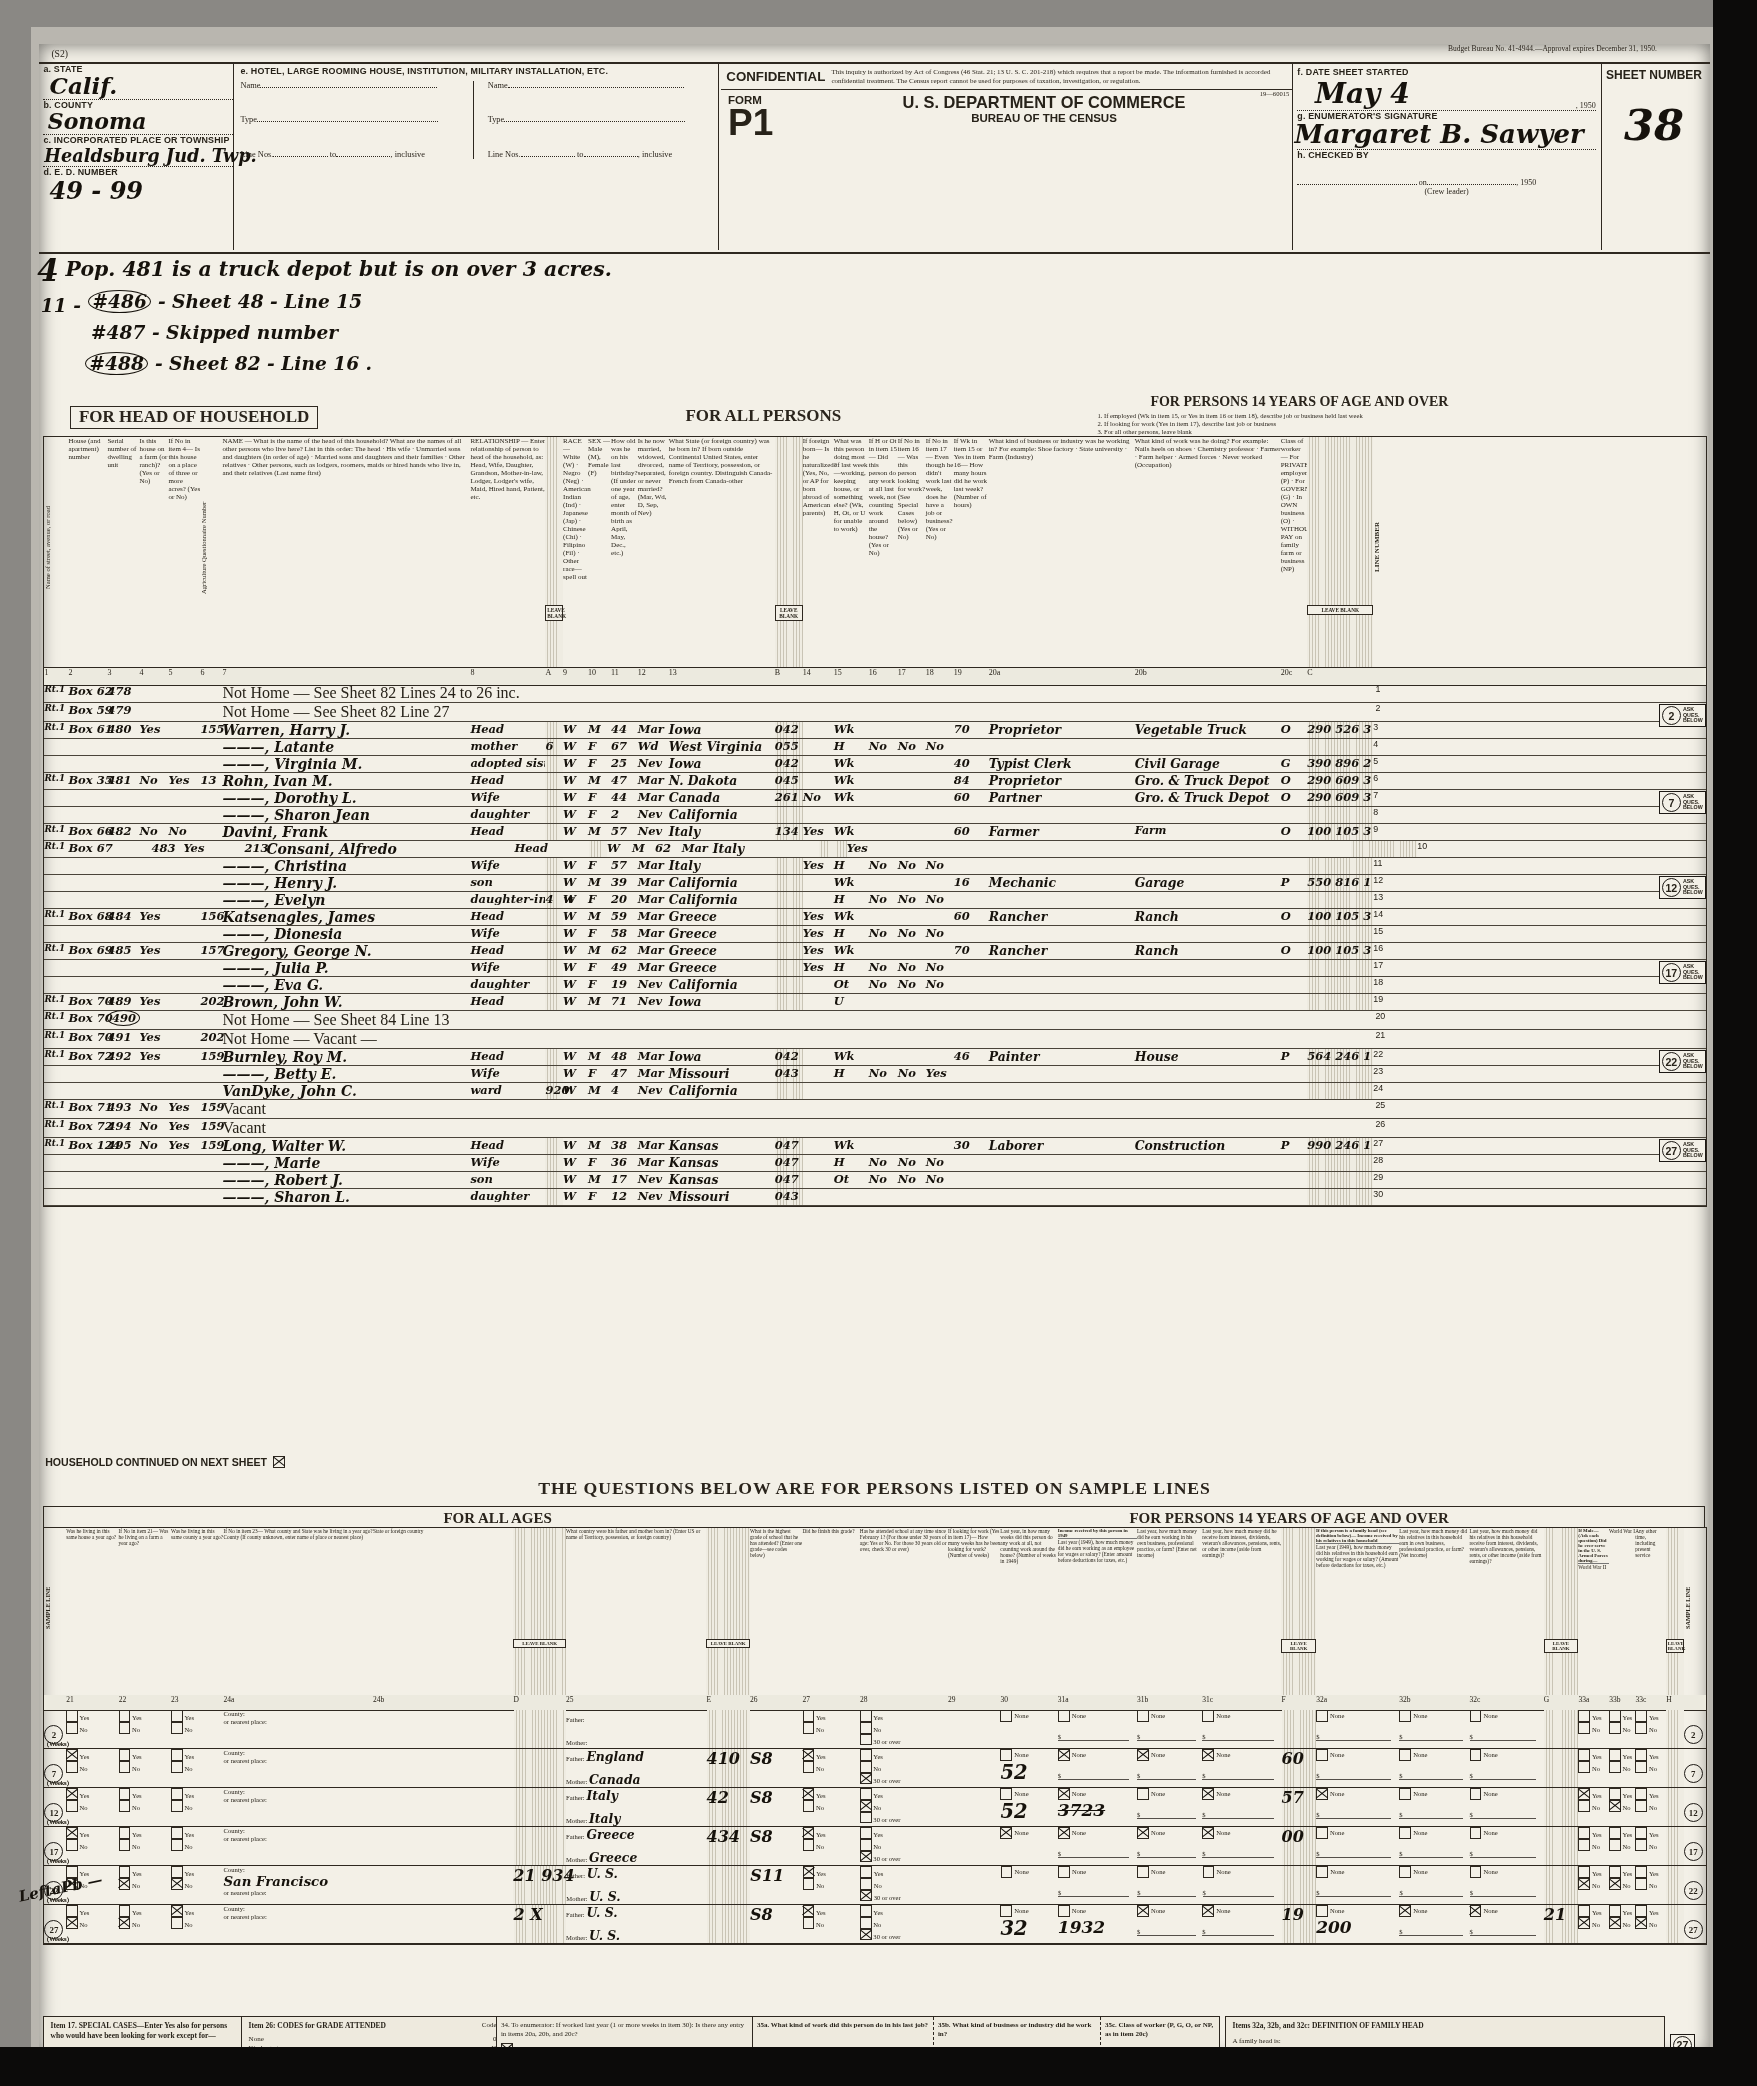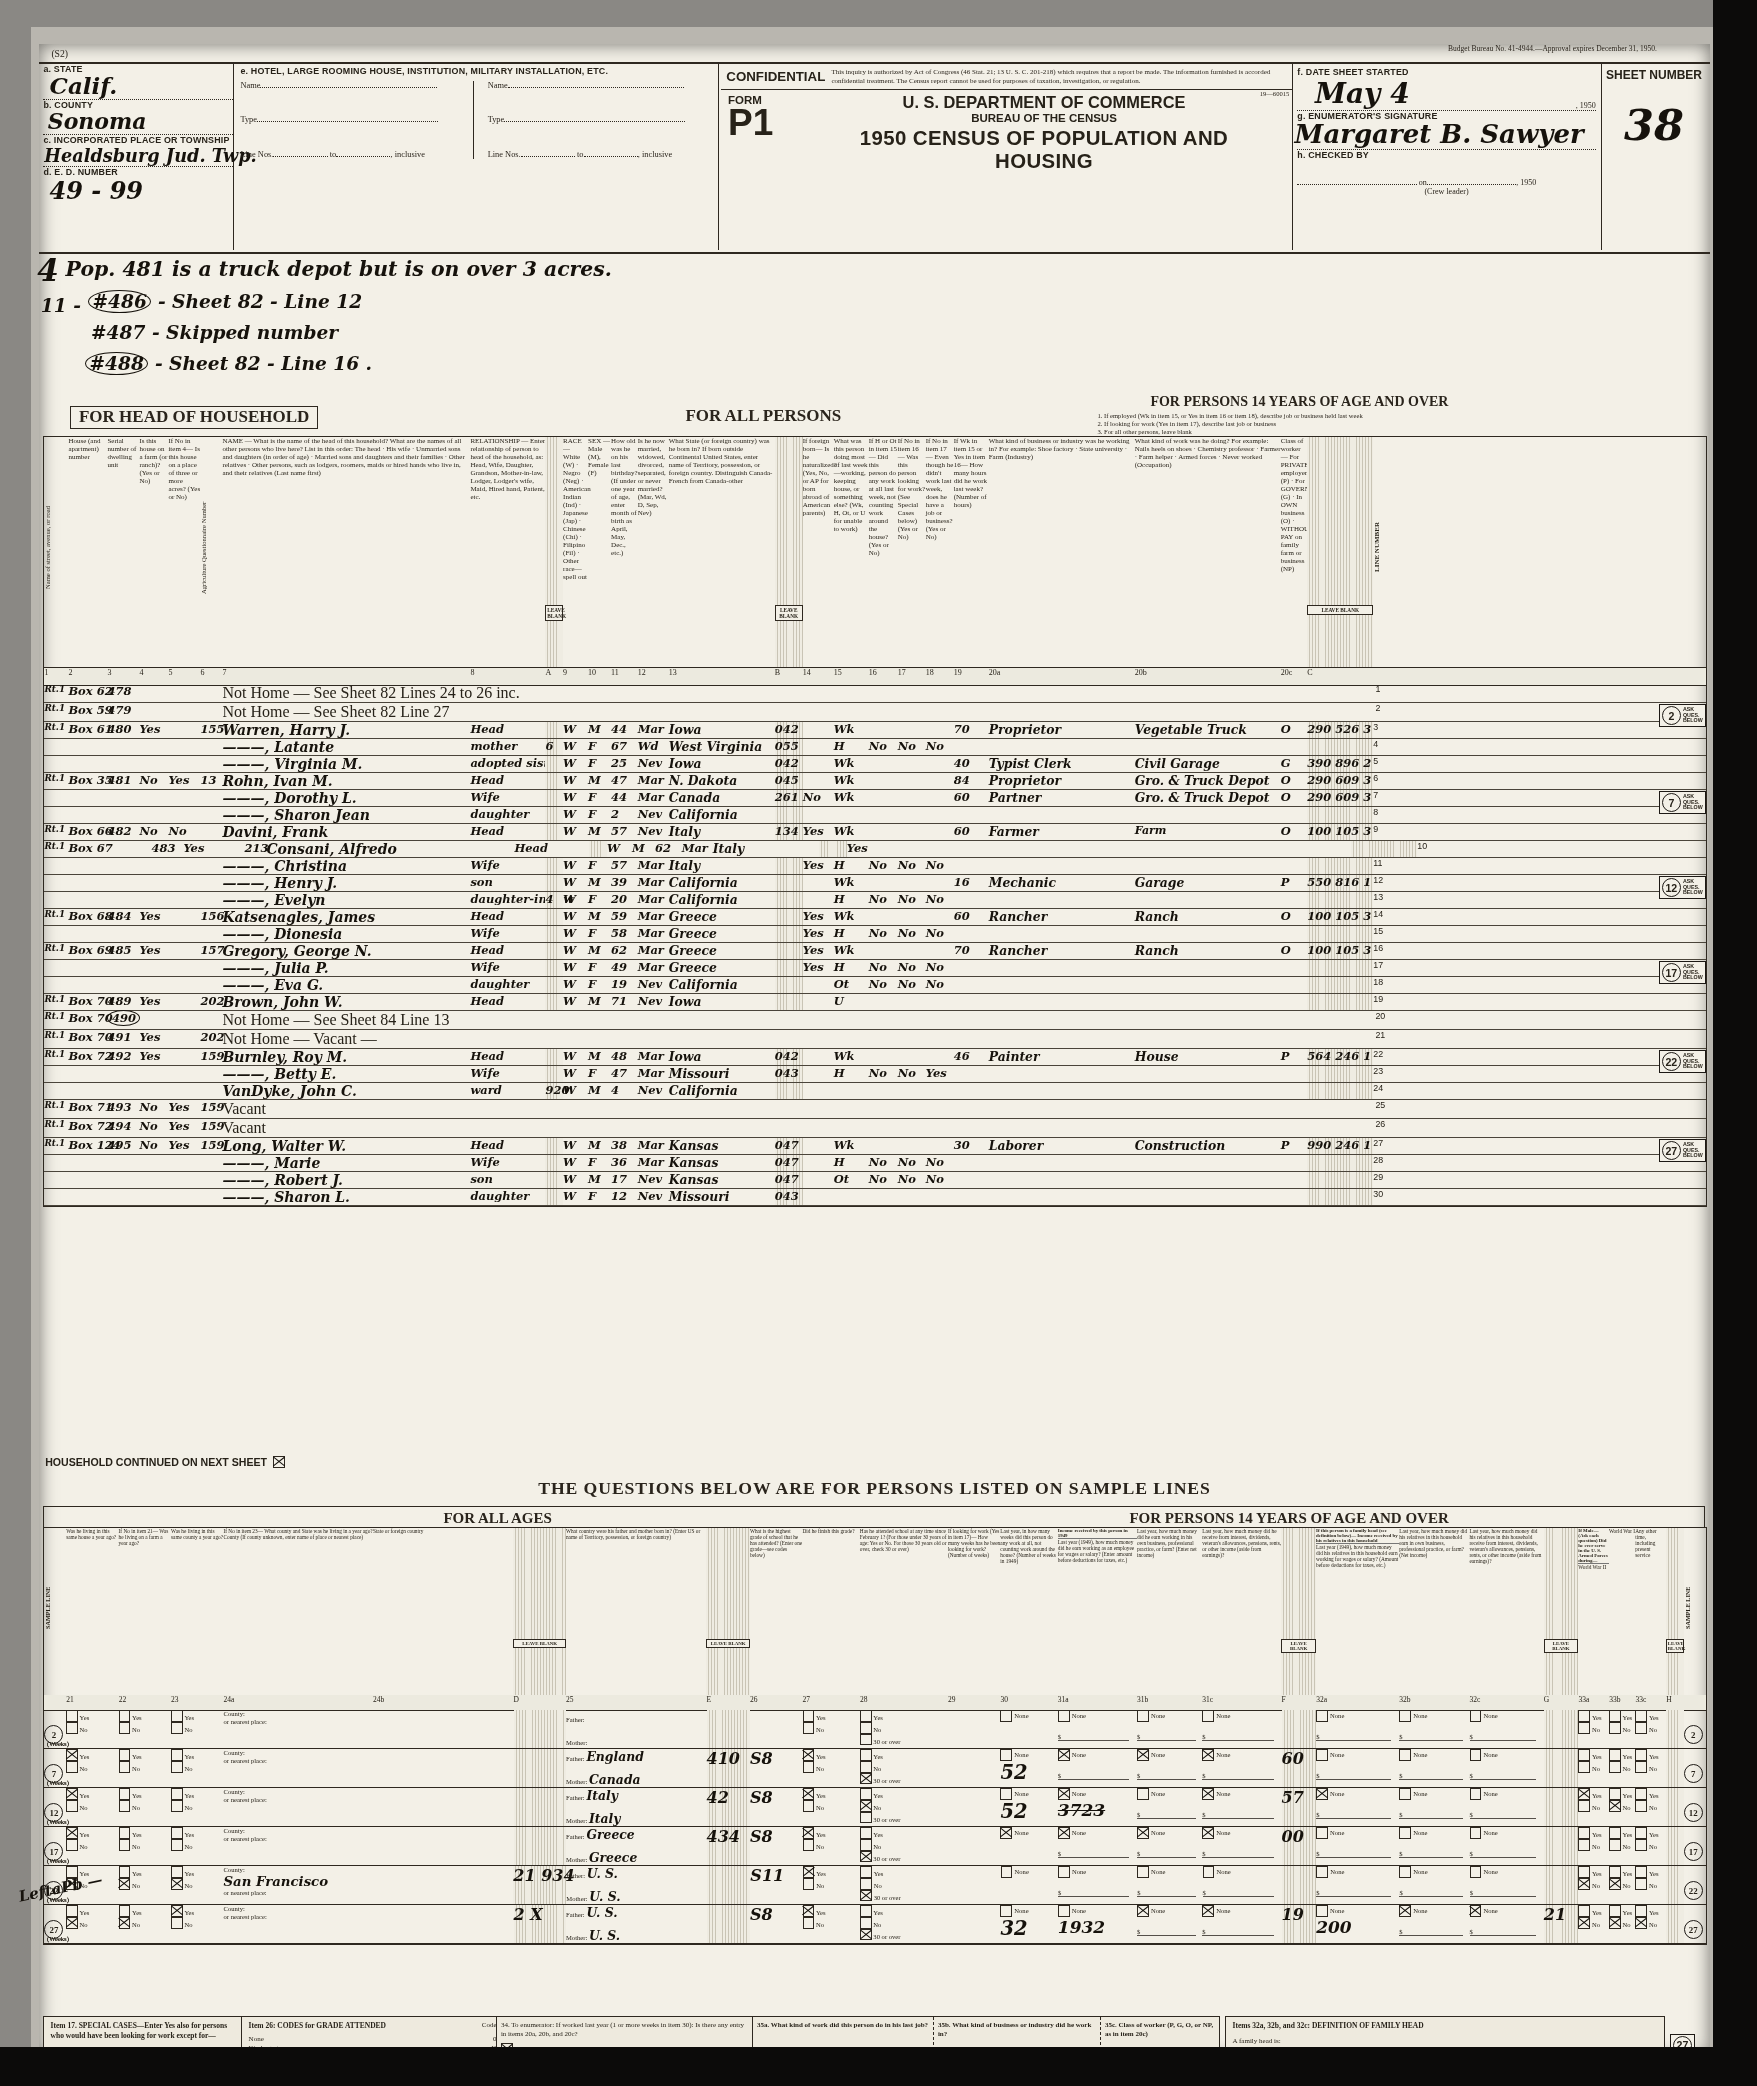--- a/index.html
+++ b/index.html
@@ -84,21 +84,20 @@
         <div style="display:flex;gap:6.2px;padding:3.5px 5.3px;border-bottom:1.8px solid #2e2820;">
           <div class="sans b" style="font-size:13.3px;align-self:center;">CONFIDENTIAL</div>
           <div class="print" style="font-size:7px;line-height:1.25;">This inquiry is authorized by Act of Congress (46 Stat. 21; 13 U. S. C. 201-218) which requires that a report be made. The information furnished is accorded confidential treatment. The Census report cannot be used for purposes of taxation, investigation, or regulation.</div>
         </div>
         <div style="position:relative;padding:4.4px 7px;">
           <div class="sans b" style="font-size:11.5px;">FORM</div>
           <div class="sans b" style="font-size:37px;line-height:.9;">P1</div>
           <div style="position:absolute;left:115px;top:2.7px;width:416px;text-align:center;">
             <div class="sans b" style="font-size:16.4px;">U. S. DEPARTMENT OF COMMERCE</div>
             <div class="sans b" style="font-size:11.5px;">BUREAU OF THE CENSUS</div>
-            <div class="sans b" style="font-size:20.4px;margin-top:3.5px;letter-spacing:0.4px;">1950 CENSUS OF POPULATION AND HOUSING</div>
           </div>
           <div class="print" style="position:absolute;right:2.7px;top:0;font-size:6.6px;">19—60015</div>
         </div>
       </div>
 
       <div style="position:absolute;left:1253px;top:0;width:310px;height:186px;border-right:1.3px solid #2e2820;padding:2.7px 5.3px;box-sizing:border-box;">
         <div class="th-label">f. DATE SHEET STARTED</div>
         <div style="display:flex;align-items:flex-end;">
           <div class="hw" style="font-size:28px;margin-left:17.7px;">May 4</div>
           <div class="print" style="font-size:8px;margin-left:auto;">, 1950</div>
@@ -115,21 +114,21 @@
         <div class="hw ctr" style="font-size:43px;margin-top:17.7px;">38</div>
       </div>
     </div>
 
     <div class="rule" style="left:0;top:208px;width:100%;height:2.2px;"></div>
 
     <div style="position:absolute;left:0;top:212px;width:1417px;height:133px;">
       <div class="hw" style="position:absolute;left:-1.8px;top:-4.4px;font-size:31px;">4</div>
       <div class="hw" style="position:absolute;left:26.6px;top:0.9px;font-size:20.4px;">Pop. 481 is a truck depot but is on over 3 acres.</div>
       <div class="hw" style="position:absolute;left:1.8px;top:39px;font-size:18.6px;">11 -</div>
-      <div class="hw" style="position:absolute;left:49px;top:35px;font-size:18.6px;"><span class="circ">#486</span> <span>- Sheet 82 - Line 12</span></div>
+      <div class="hw" style="position:absolute;left:49px;top:35px;font-size:18.6px;"><span class="circ">#486</span> <span>- Sheet 48 - Line 15</span></div>
       <div class="hw" style="position:absolute;left:52px;top:66px;font-size:18.6px;"><span>#487</span> <span>- Skipped number</span></div>
       <div class="hw" style="position:absolute;left:46px;top:97px;font-size:18.6px;"><span class="circ">#488</span> <span>- Sheet 82 - Line 16 .</span></div>
     </div>
 
     <div id="mainband" style="position:absolute;left:4.4px;top:350px;width:1662px;height:43px;">
       <div class="print b" style="position:absolute;left:26.6px;top:11.5px;font-size:17px;border:1.3px solid #2e2820;padding:0.9px 8px;">FOR HEAD OF HOUSEHOLD</div>
       <div class="print b" style="position:absolute;left:642px;top:11.5px;font-size:17px;">FOR ALL PERSONS</div>
       <div class="print b" style="position:absolute;left:1107px;top:0px;font-size:14px;">FOR PERSONS 14 YEARS OF AGE AND OVER</div>
       <div class="print" style="position:absolute;left:1054px;top:17.7px;font-size:6.6px;line-height:1.25;width:531px;">
         <div>1. If employed (Wk in item 15, or Yes in item 16 or item 18), describe job or business held last week</div>

